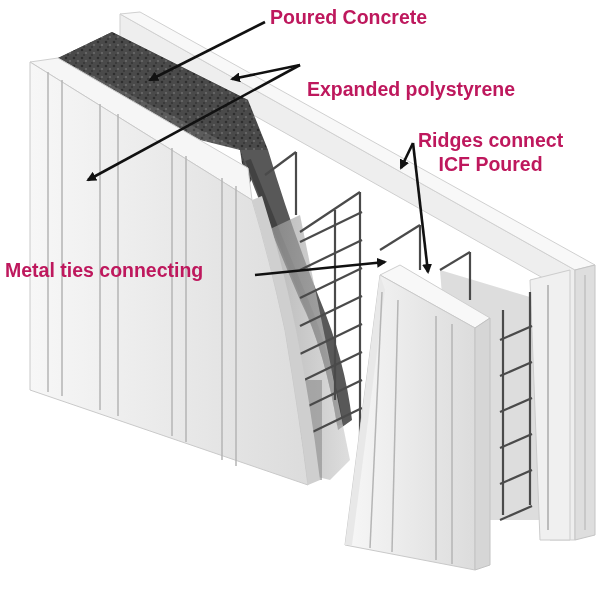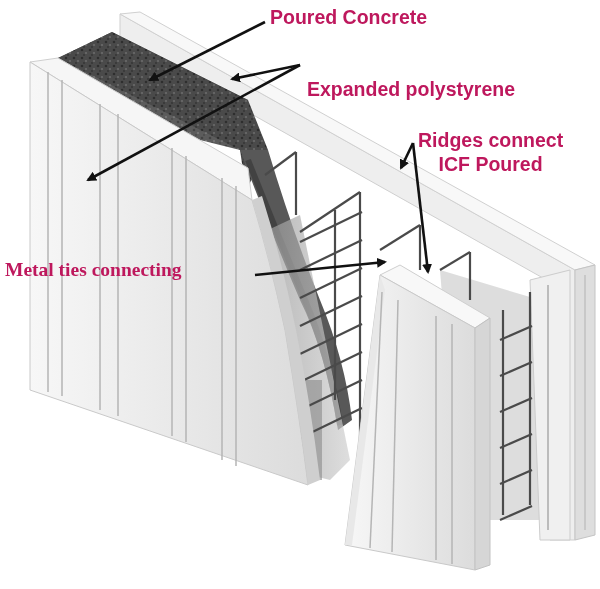--- a/index.html
+++ b/index.html
@@ -138,16 +138,16 @@
   <div class="label" style="left:270px; top:5px;">
     <span>Poured Concrete</span>
   </div>
   <div class="label" style="left:307px; top:49px;margin-top:28px;">
     <span>Expanded polystyrene</span>
   </div>
   <div class="label" style="left:418px; top:128px;">
     <span>Ridges connect</span>
     <span>ICF Poured</span>
   </div>
-  <div class="label" style="left:5px; top:258px;font-family:Liberation Serif, serif;">
+  <div class="label" style="left:5px; top:258px;">
     <span>Metal ties connecting</span>
   </div>
 </div>
 
 </body></html>

